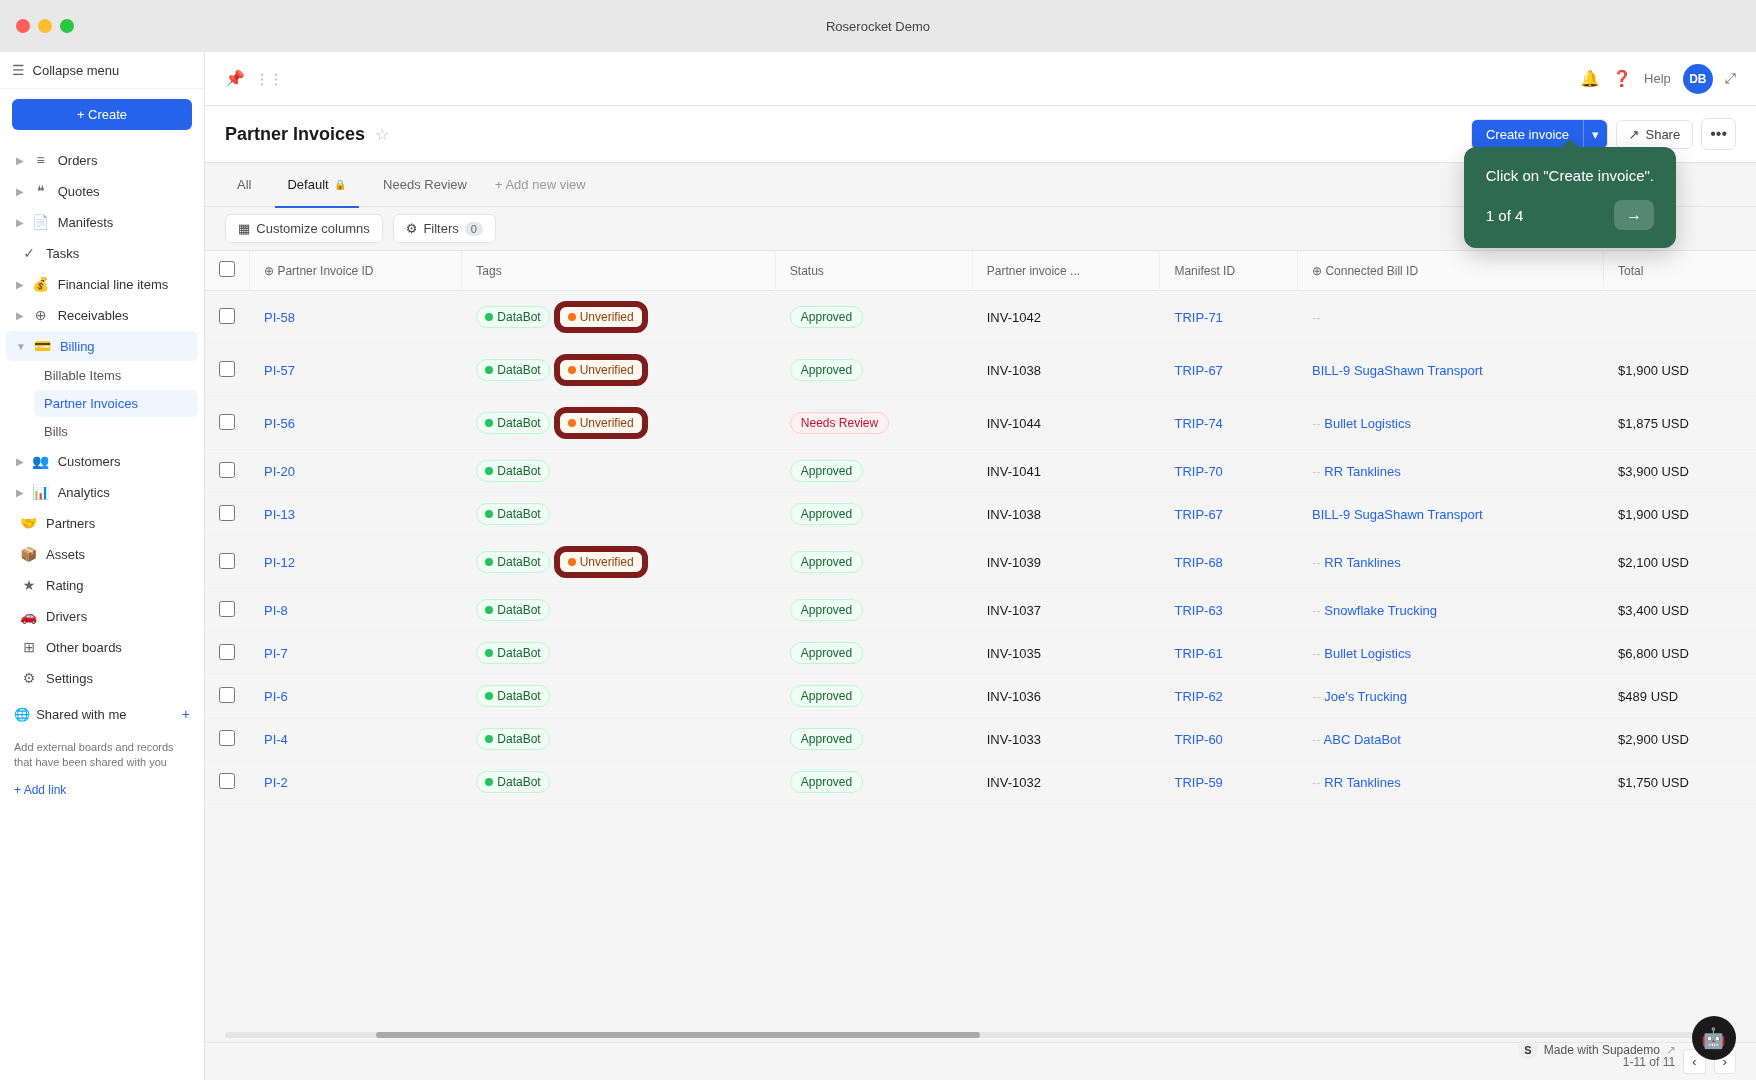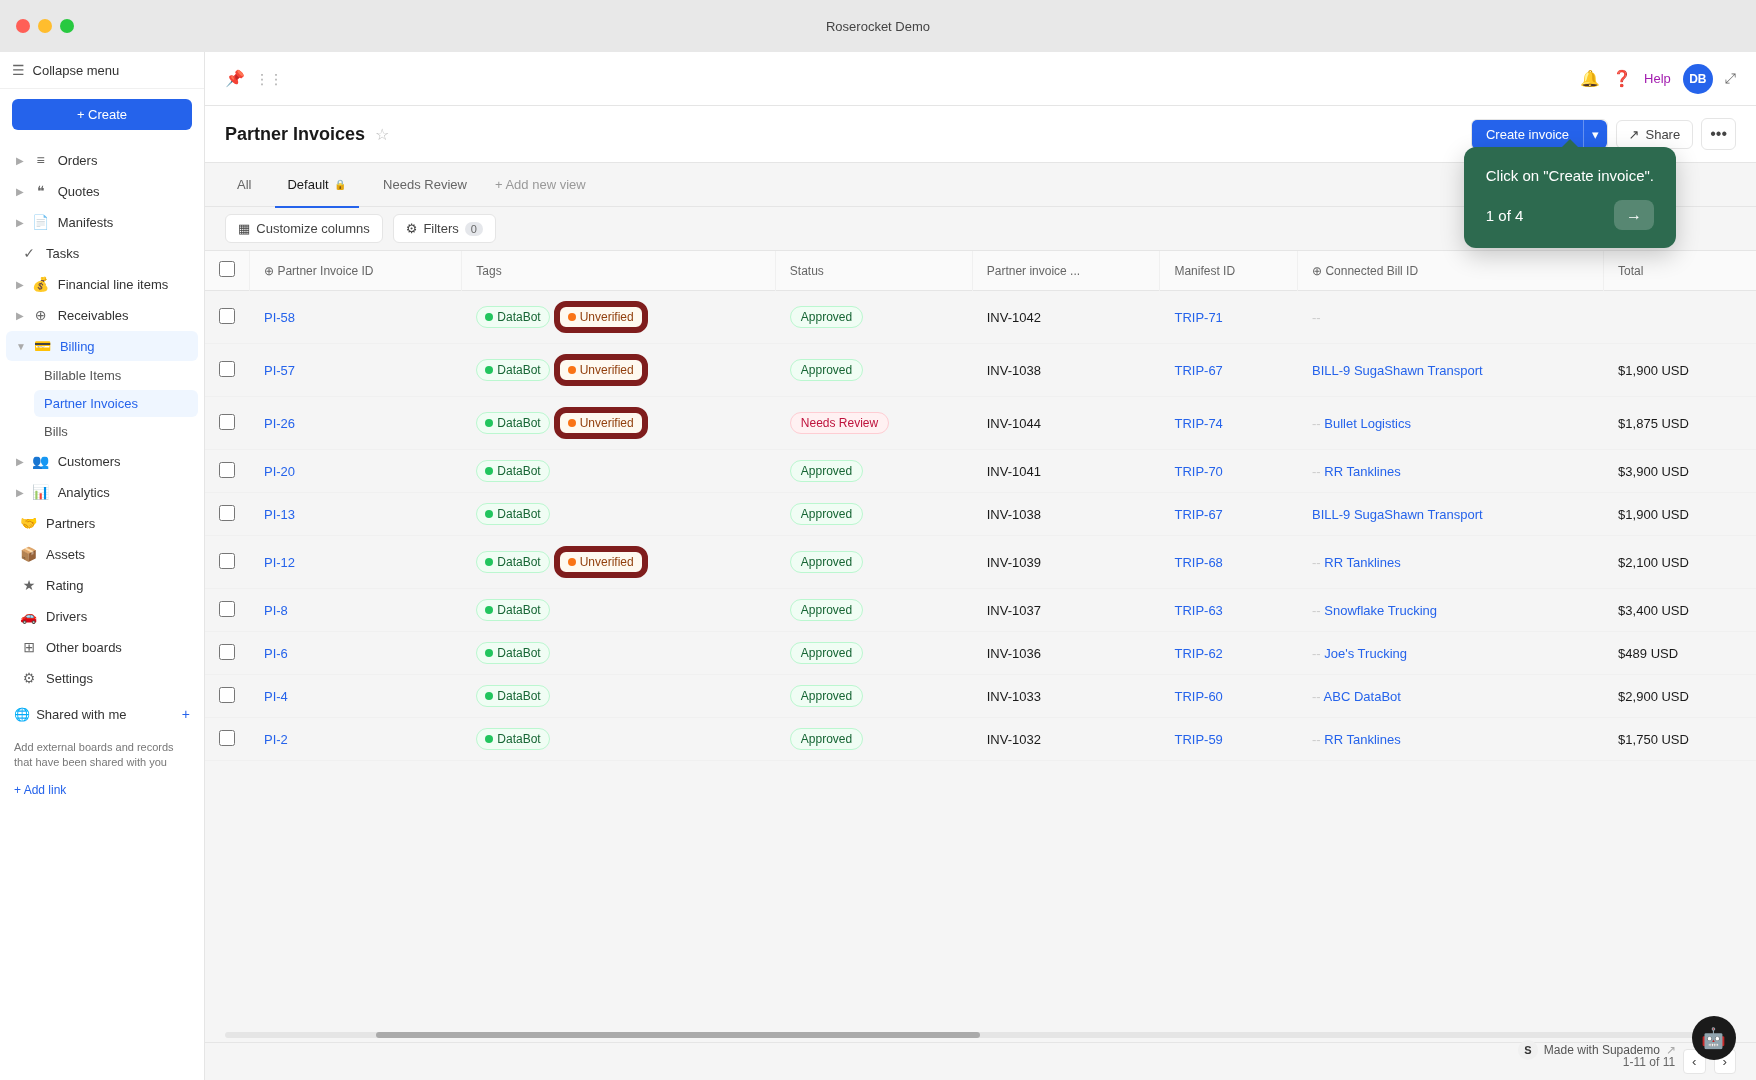--- a/index.html
+++ b/index.html
@@ -33,21 +33,21 @@
     .nav-sub-item { display: flex; align-items: center; gap: 8px; padding: 6px 10px; cursor: pointer; border-radius: 6px; margin: 1px 6px; color: #555; font-size: 13px; }
     .nav-sub-item.active { background: #eff6ff; color: #2563eb; font-weight: 500; }
     .sidebar-note { padding: 10px 14px; font-size: 11px; color: #777; line-height: 1.4; }
     .add-link { color: #2563eb; font-size: 12px; cursor: pointer; padding: 2px 14px; }
 
     
     .topbar { height: 54px; background: #fff; border-bottom: 1px solid #e5e5e5; display: flex; align-items: center; justify-content: space-between; padding: 0 20px; flex-shrink: 0; }
     .topbar-left { display: flex; align-items: center; gap: 10px; }
     .topbar-right { display: flex; align-items: center; gap: 12px; }
     .topbar-icon { font-size: 16px; color: #666; cursor: pointer; }
-    .topbar-help { font-size: 13px; color: #a21caf; cursor: pointer; }
+    .topbar-help { font-size: 13px; color: #737373; cursor: pointer; }
     .topbar-avatar { width: 30px; height: 30px; border-radius: 50%; background: #2563eb; color: #fff; display: flex; align-items: center; justify-content: center; font-size: 12px; font-weight: 600; cursor: pointer; }
 
     
     .toolbar { height: 44px; display: flex; align-items: center; gap: 12px; padding: 0 20px; border-bottom: 1px solid #e5e5e5; flex-shrink: 0; }
     .tab { padding: 6px 12px; font-size: 13px; cursor: pointer; color: #666; border-radius: 6px; display: flex; align-items: center; gap: 6px; }
     .tab.active { color: #1a1a1a; font-weight: 500; position: relative; }
     .tab.active::after { content: ''; position: absolute; bottom: -10px; left: 0; right: 0; height: 2px; background: #2563eb; }
     .tab-lock { font-size: 10px; color: #aaa; }
     .add-view { font-size: 13px; color: #999; cursor: pointer; display: flex; align-items: center; gap: 4px; margin-left: 4px; }
 
@@ -339,21 +339,21 @@
               <td><a class="link">PI-57</a></td>
               <td><span class="tag tag-databot"><span class="tag-dot tag-dot-green"></span>DataBot</span><span class="tag tag-unverified"><span class="tag-dot tag-dot-orange"></span>Unverified</span></td>
               <td><span class="status-badge status-approved">Approved</span></td>
               <td><span>INV-1038</span></td>
               <td><a class="link">TRIP-67</a></td>
               <td><a class="link">BILL-9</a> <a class="link">SugaShawn Transport</a></td>
               <td><span>$1,900 USD</span></td>
             </tr>
             <tr>
               <td><input type="checkbox" class="checkbox" style=""></td>
-              <td><a class="link">PI-26</a></td>
+              <td><a class="link">PI-56</a></td>
               <td><span class="tag tag-databot"><span class="tag-dot tag-dot-green"></span>DataBot</span><span class="tag tag-unverified"><span class="tag-dot tag-dot-orange"></span>Unverified</span></td>
               <td><span class="status-badge status-needs-review">Needs Review</span></td>
               <td><span>INV-1044</span></td>
               <td><a class="link">TRIP-74</a></td>
               <td><span class="dash">--</span> <a class="link">Bullet Logistics</a></td>
               <td><span>$1,875 USD</span></td>
             </tr>
             <tr>
               <td><input type="checkbox" class="checkbox" style=""></td>
               <td><a class="link">PI-20</a></td>
@@ -386,20 +386,30 @@
             </tr>
             <tr>
               <td><input type="checkbox" class="checkbox" style=""></td>
               <td><a class="link">PI-8</a></td>
               <td><span class="tag tag-databot"><span class="tag-dot tag-dot-green"></span>DataBot</span></td>
               <td><span class="status-badge status-approved">Approved</span></td>
               <td><span>INV-1037</span></td>
               <td><a class="link">TRIP-63</a></td>
               <td><span class="dash">--</span> <a class="link">Snowflake Trucking</a></td>
               <td><span>$3,400 USD</span></td>
+            </tr>
+            <tr>
+              <td><input type="checkbox" class="checkbox" style=""></td>
+              <td><a class="link">PI-7</a></td>
+              <td><span class="tag tag-databot"><span class="tag-dot tag-dot-green"></span>DataBot</span></td>
+              <td><span class="status-badge status-approved">Approved</span></td>
+              <td><span>INV-1035</span></td>
+              <td><a class="link">TRIP-61</a></td>
+              <td><span class="dash">--</span> <a class="link">Bullet Logistics</a></td>
+              <td><span>$6,800 USD</span></td>
             </tr>
             <tr>
               <td><input type="checkbox" class="checkbox" style=""></td>
               <td><a class="link">PI-6</a></td>
               <td><span class="tag tag-databot"><span class="tag-dot tag-dot-green"></span>DataBot</span></td>
               <td><span class="status-badge status-approved">Approved</span></td>
               <td><span>INV-1036</span></td>
               <td><a class="link">TRIP-62</a></td>
               <td><span class="dash">--</span> <a class="link">Joe's Trucking</a></td>
               <td><span>$489 USD</span></td>

